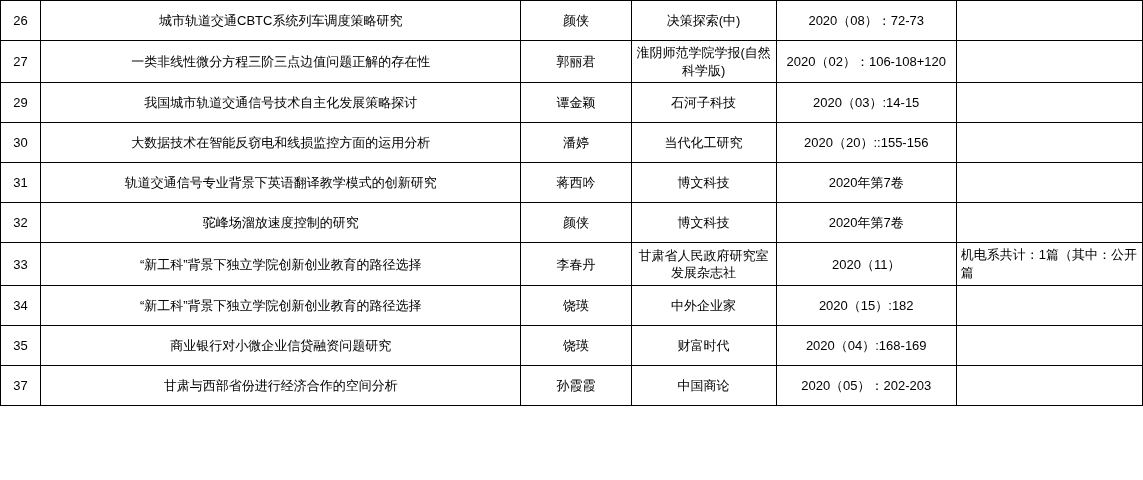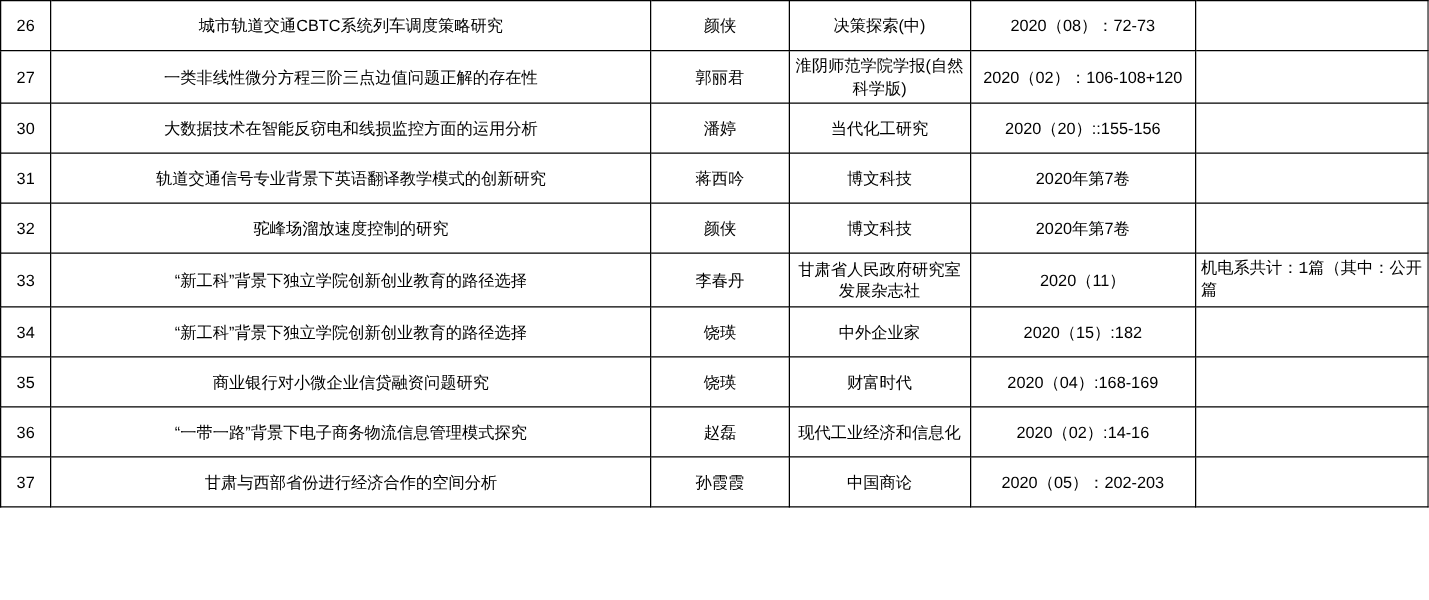--- a/index.html
+++ b/index.html
@@ -46,21 +46,20 @@
   td.noborder-all {
     border-top: none;
     border-bottom: none;
     border-right: none;
   }
   .note-text {
     display: block;
     font-size: 13px;
     line-height: 1.4;
     text-align: left;
-    font-family: Liberation Mono, monospace;
   }
 </style>
 </head>
 <body>
 
 <div id="sheet">
   <table class="grid">
     <tbody>
 
       <tr>
@@ -75,20 +74,28 @@
       <tr>
         <td class="c-num">27</td>
         <td class="c-title">一类非线性微分方程三阶三点边值问题正解的存在性</td>
         <td class="c-author">郭丽君</td>
         <td class="c-journal">淮阴师范学院学报(自然科学版)</td>
         <td class="c-issue">2020（02）：106-108+120</td>
         <td class="c-note noborder-all"></td>
       </tr>
 
 
+      <tr>
+        <td class="c-num">29</td>
+        <td class="c-title">我国城市轨道交通信号技术自主化发展策略探讨</td>
+        <td class="c-author">谭金颖</td>
+        <td class="c-journal">石河子科技</td>
+        <td class="c-issue">2020（03）:14-15</td>
+        <td class="c-note noborder-all"></td>
+      </tr>
 
       <tr>
         <td class="c-num">30</td>
         <td class="c-title">大数据技术在智能反窃电和线损监控方面的运用分析</td>
         <td class="c-author">潘婷</td>
         <td class="c-journal">当代化工研究</td>
         <td class="c-issue">2020（20）::155-156</td>
         <td class="c-note noborder-all"></td>
       </tr>
 
@@ -132,28 +139,20 @@
 
       <tr>
         <td class="c-num">35</td>
         <td class="c-title">商业银行对小微企业信贷融资问题研究</td>
         <td class="c-author">饶瑛</td>
         <td class="c-journal">财富时代</td>
         <td class="c-issue">2020（04）:168-169</td>
         <td class="c-note noborder-all"></td>
       </tr>
 
-      <tr>
-        <td class="c-num">36</td>
-        <td class="c-title">“一带一路”背景下电子商务物流信息管理模式探究</td>
-        <td class="c-author">赵磊</td>
-        <td class="c-journal">现代工业经济和信息化</td>
-        <td class="c-issue">2020（02）:14-16</td>
-        <td class="c-note noborder-all"></td>
-      </tr>
 
       <tr>
         <td class="c-num">37</td>
         <td class="c-title">甘肃与西部省份进行经济合作的空间分析</td>
         <td class="c-author">孙霞霞</td>
         <td class="c-journal">中国商论</td>
         <td class="c-issue">2020（05）：202-203</td>
         <td class="c-note noborder-all"></td>
       </tr>
 

